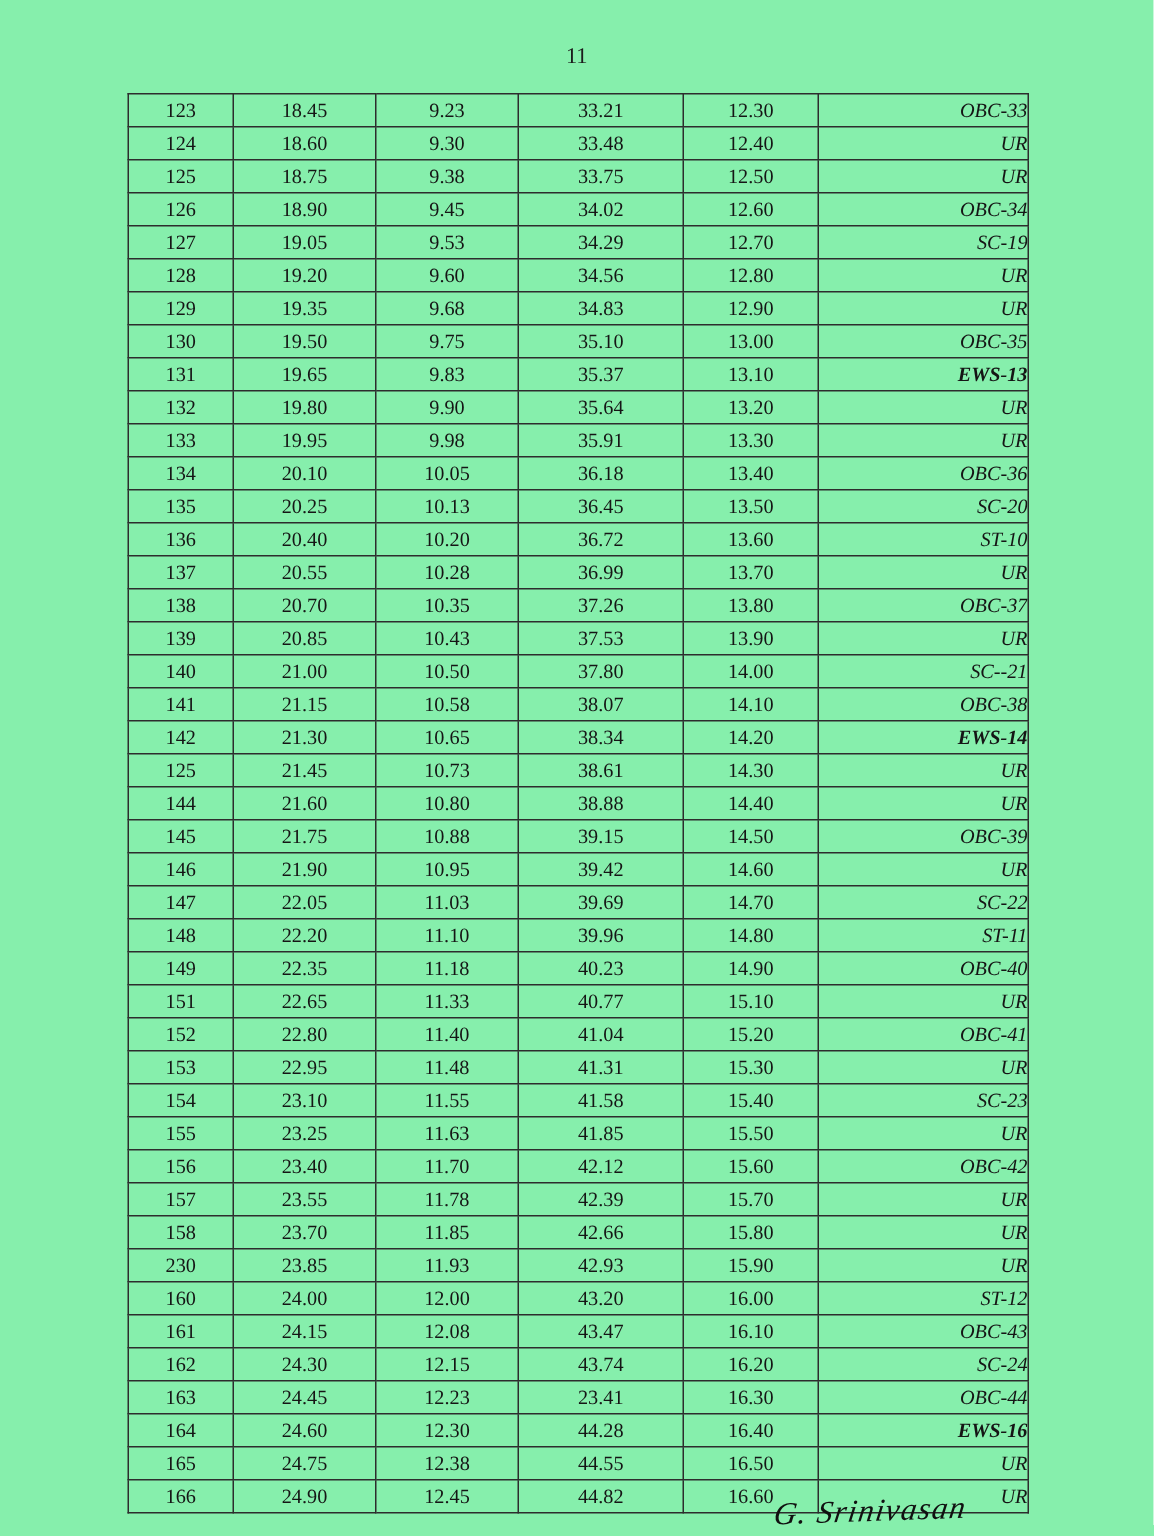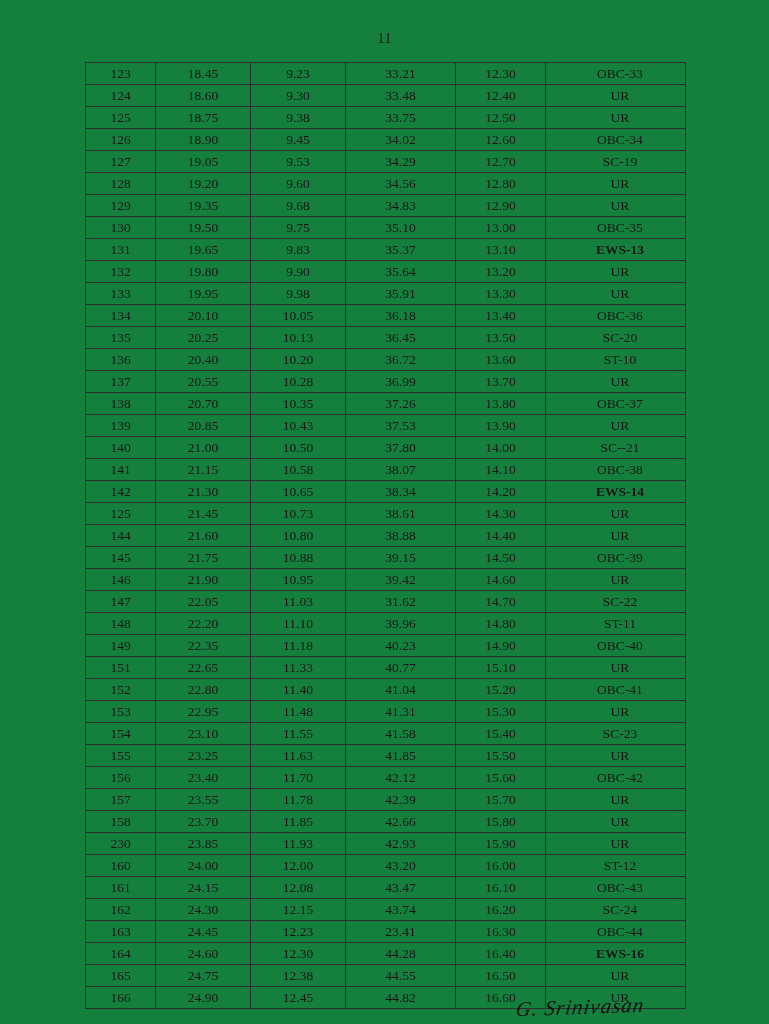--- a/index.html
+++ b/index.html
@@ -4,21 +4,21 @@
 <style>
   * { margin: 0; padding: 0; box-sizing: border-box; }
   html, body { background: #ffffff; }
   body { font-family: "Liberation Serif", serif; }
 
   .page {
     position: relative;
     width: 769px;
     height: 1024px;
     margin: 0 auto;
-    background: #15803d;
+    background: #86efac;
     overflow: hidden;
   }
 
   .page-number {
     position: absolute;
     top: 30px;
     left: 0;
     width: 100%;
     text-align: center;
     font-size: 15px;
@@ -40,22 +40,23 @@
     font-size: 13.5px;
     line-height: 21px;
     color: #151515;
     text-align: center;
     white-space: nowrap;
     padding: 0;
     overflow: hidden;
   }
 
   table.data-table td.cat {
-    text-align: center;
+    text-align: right;
     padding-left: 9px;
+    font-style: italic;
   }
 
   table.data-table td.bold {
     font-weight: bold;
   }
 
   .signature {
     position: absolute;
     right: 125px;
     bottom: 4px;
@@ -273,21 +274,21 @@
           <td>21.90</td>
           <td>10.95</td>
           <td>39.42</td>
           <td>14.60</td>
           <td class="cat">UR</td>
         </tr>
         <tr>
           <td>147</td>
           <td>22.05</td>
           <td>11.03</td>
-          <td>31.62</td>
+          <td>39.69</td>
           <td>14.70</td>
           <td class="cat">SC-22</td>
         </tr>
         <tr>
           <td>148</td>
           <td>22.20</td>
           <td>11.10</td>
           <td>39.96</td>
           <td>14.80</td>
           <td class="cat">ST-11</td>

